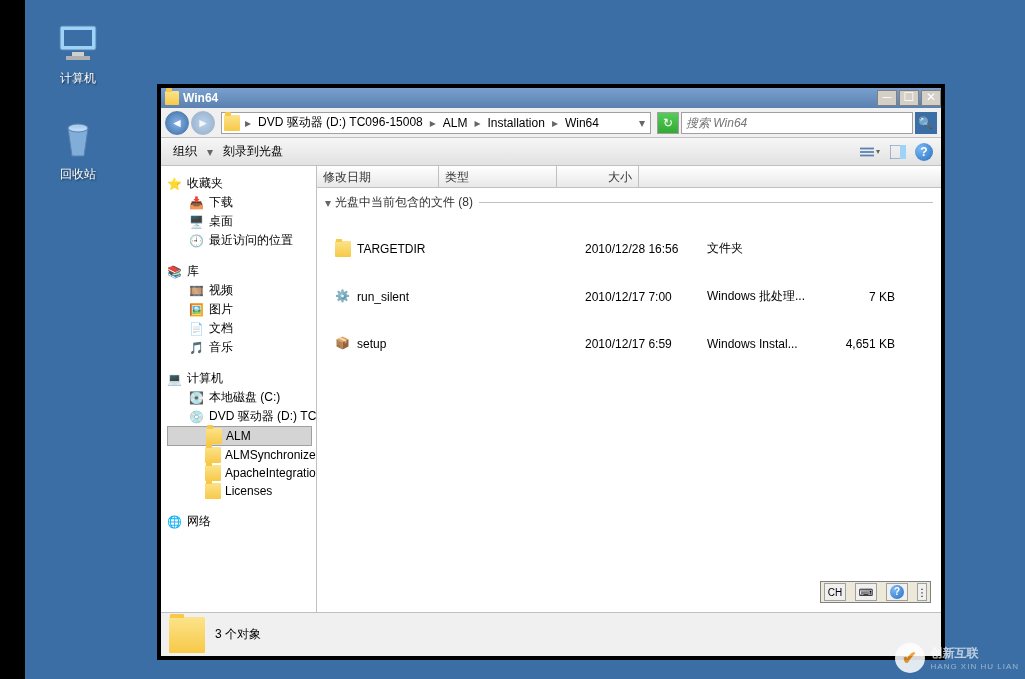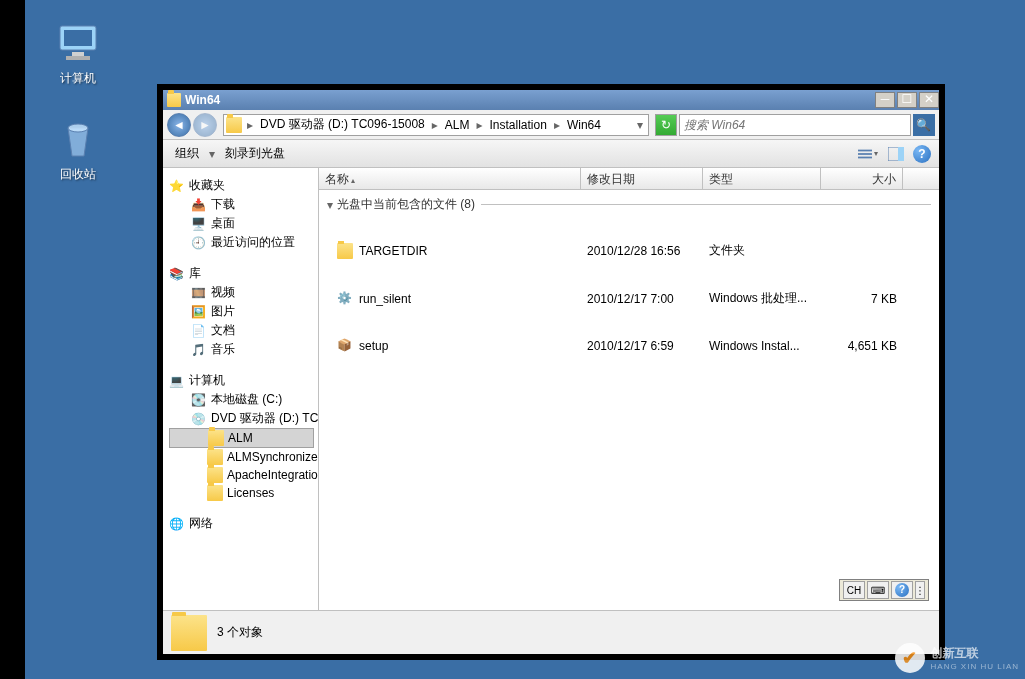--- a/index.html
+++ b/index.html
@@ -5,21 +5,21 @@
 * { margin: 0; padding: 0; box-sizing: border-box; font-family: "Microsoft YaHei", "SimSun", Tahoma, sans-serif; font-size: 12px; }
 body { background: #3a6ea5; width: 1025px; height: 679px; overflow: hidden; position: relative; }
 
 .left-bar { position: absolute; left: 0; top: 0; width: 25px; height: 679px; background: #000; }
 
 .desktop-icon { position: absolute; width: 76px; text-align: center; color: #fff; cursor: pointer; }
 .desktop-icon .icon { width: 48px; height: 48px; margin: 0 auto 4px; }
 .desktop-icon .label { text-shadow: 1px 1px 2px rgba(0,0,0,0.6); }
 
 
-.window { position: absolute; left: 157px; top: 84px; width: 788px; height: 576px; background: #ece9d8; border: 6px solid #000000; box-shadow: 0 0 0 2px #d4d0c8 inset; display: flex; flex-direction: column; }
+.window { position: absolute; left: 157px; top: 84px; width: 788px; height: 576px; background: #ece9d8; border: 4px solid #000000; box-shadow: 0 0 0 2px #d4d0c8 inset; display: flex; flex-direction: column; }
 .titlebar { height: 20px; background: linear-gradient(#7aa0d0, #5a80b0); display: flex; align-items: center; color: #fff; padding-left: 4px; }
 .titlebar .folder-icon { width: 14px; height: 14px; margin-right: 4px; }
 .titlebar .title { flex: 1; font-weight: bold; }
 .win-btns { display: flex; }
 .win-btn { width: 20px; height: 16px; background: #d4d0c8; border: 1px solid #808080; margin-left: 2px; text-align: center; line-height: 12px; font-family: Marlett, Arial; cursor: pointer; }
 
 .nav-row { height: 30px; background: #f0f0f0; border-bottom: 1px solid #c0c0c0; display: flex; align-items: center; padding: 2px 4px; gap: 2px; }
 .nav-btn { width: 24px; height: 24px; border-radius: 50%; background: radial-gradient(#8ab5e8,#3a6ea5); border: 1px solid #5a80b0; display: flex; align-items: center; justify-content: center; color: #fff; font-size: 12px; cursor: pointer; }
 .nav-btn.fwd { opacity: 0.5; }
 .breadcrumb { flex: 1; height: 22px; border: 1px solid #a0a0a0; background: #fff; display: flex; align-items: center; padding: 0 2px; margin: 0 4px; }
@@ -60,21 +60,21 @@
 .group-header .chev { margin-right: 4px; color: #666; }
 
 .file-row { display: flex; padding: 2px 0; align-items: center; cursor: pointer; }
 .file-row .cell { padding: 2px 6px; overflow: hidden; text-overflow: ellipsis; white-space: nowrap; margin-top: 23px; }
 .file-row .cell.name { width: 262px; display: flex; align-items: center; }
 .file-row .cell.date { width: 122px; }
 .file-row .cell.type { width: 118px; }
 .file-row .cell.size { width: 82px; text-align: right; }
 .file-row .ficon { width: 16px; height: 16px; margin-right: 6px; margin-left: 12px; }
 
-.ime-bar { position: absolute; bottom: 9px; right: 10px; height: 22px; background: #ece9d8; border: 1px solid #808080; display: flex; align-items: center; padding: 0 2px; gap: 0; }
+.ime-bar { position: absolute; bottom: 9px; right: 10px; height: 22px; background: #ece9d8; border: 1px solid #808080; display: flex; align-items: center; padding: 0 2px; gap: 7px; }
 .ime-btn { width: 22px; height: 18px; border: 1px solid #a0a0a0; background: #f0f0f0; display: flex; align-items: center; justify-content: center; font-size: 10px; cursor: pointer; margin: 0 1px;}
 
 .status-bar { height: 44px; background: #f0f0f0; border-top: 1px solid #c0c0c0; display: flex; align-items: center; padding: 0 8px; }
 .status-bar .big-folder { width: 36px; height: 36px; margin-right: 10px; }
 
 .watermark { position: absolute; right: 6px; bottom: 6px; display: flex; align-items: center; color: rgba(255,255,255,0.8); font-size: 14px; font-weight: bold; gap: 6px; opacity: 0.85; }
 .watermark .logo { width: 30px; height: 30px; border-radius: 50%; background: #fff; display: flex; align-items: center; justify-content: center; color: #f7941d; font-weight: bold; font-size: 18px; }
 .watermark .sub { font-size: 8px; opacity: 0.7; display: block; font-weight: normal; letter-spacing: 1px; }
 
 
@@ -234,21 +234,20 @@
         </div>
       <div style="height:12px"></div>
       <div class="tree-item header">
           <span class="ticon">🌐</span>
           <span>网络</span>
         </div>
     </div>
 
     <div class="content">
       <div class="cols">
-        <div class="col name"><span>名称</span><span class="sort-arrow">▴</span></div>
         <div class="col date">修改日期</div>
         <div class="col type">类型</div>
         <div class="col size">大小</div>
       </div>
 
       <div class="group-header">
         <span class="chev">▾</span>
         <span>光盘中当前包含的文件 (8)</span>
         <div class="line"></div>
       </div>

